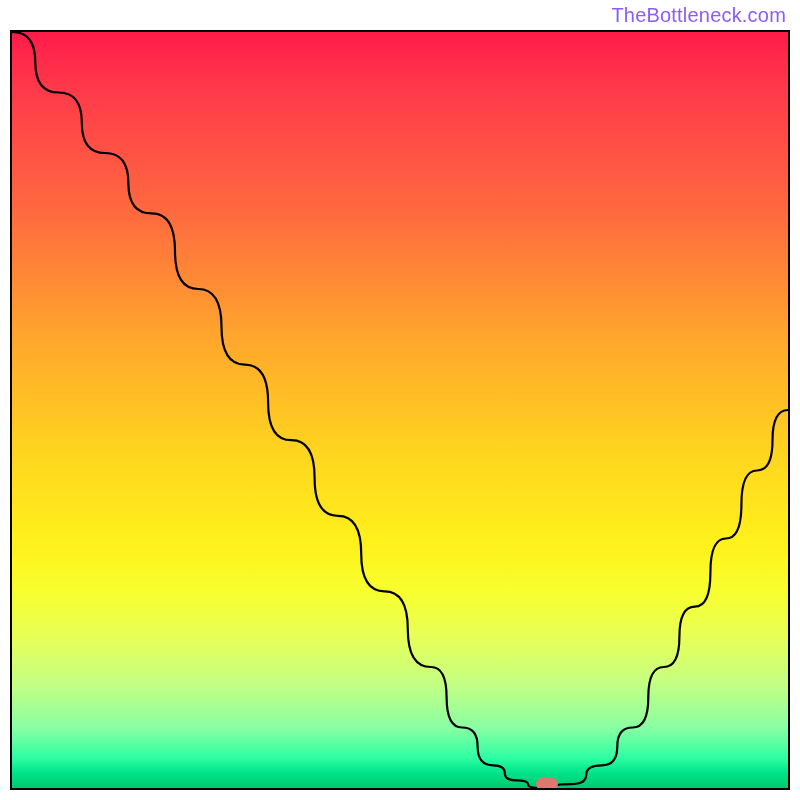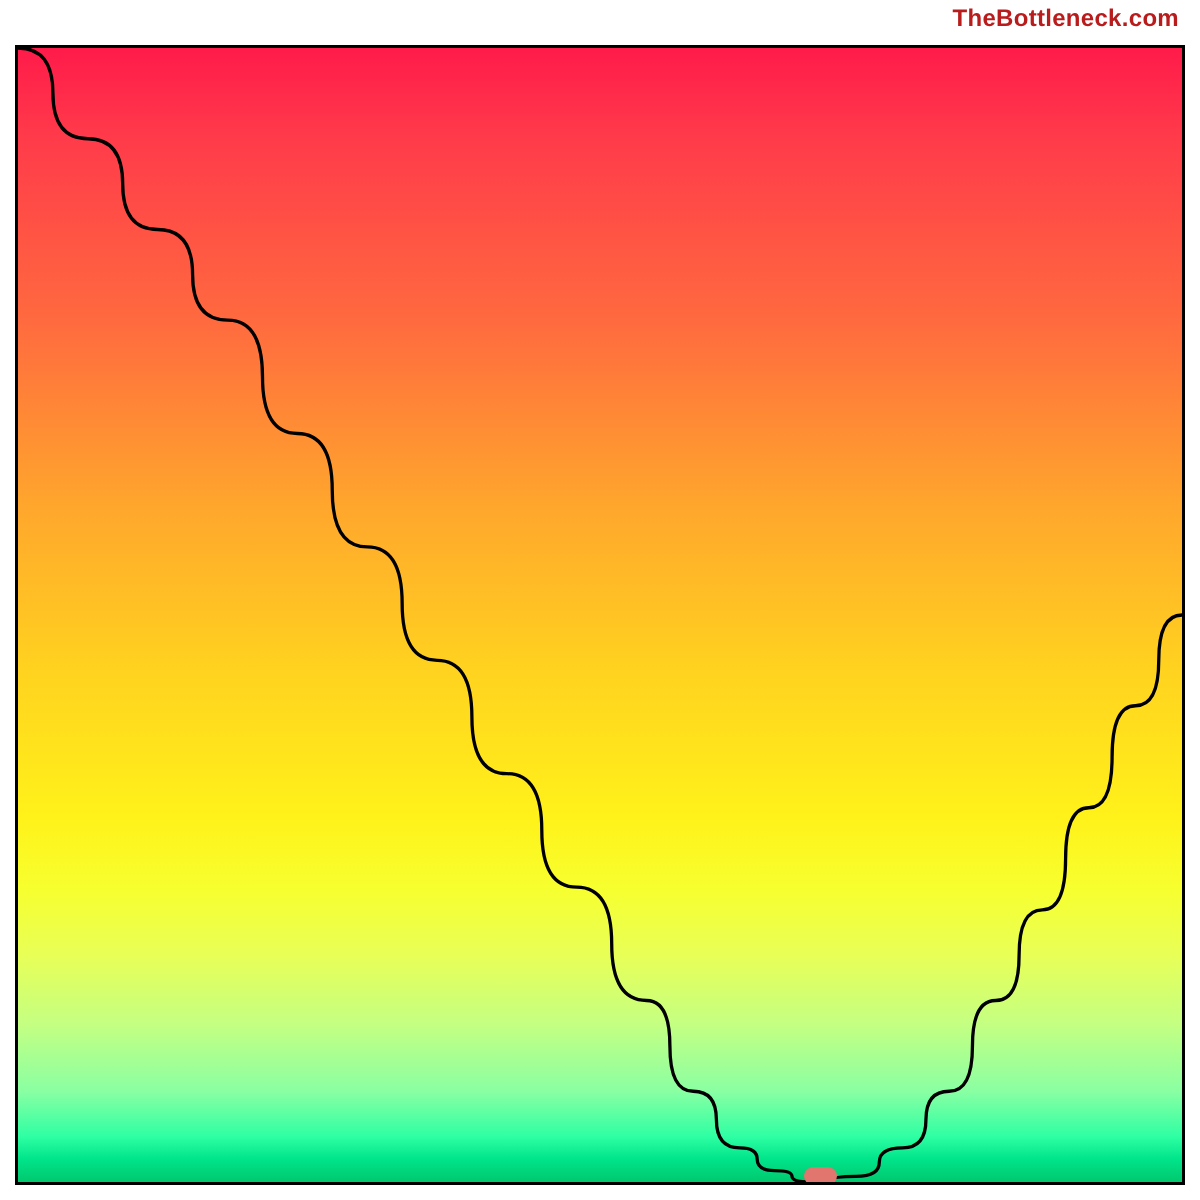--- a/index.html
+++ b/index.html
@@ -51,23 +51,23 @@
     width: 22px;
     height: 12px;
     border-radius: 6px;
     background: #e0766e;
     transform: translate(-50%, -50%);
   }
   .watermark {
     position: absolute;
     top: 4px;
     right: 14px;
-    font-size: 16px;
-    color: #b91c1c;
-    font-weight: 700;
+    font-size: 20px;
+    color: #8b5cf6;
+    font-weight: 400;
     letter-spacing: 0.2px;
   }
 </style>
 </head>
 <body>
 
 <div class="watermark">TheBottleneck.com</div>
 
 <div class="frame">
   <div class="gradient"></div>

